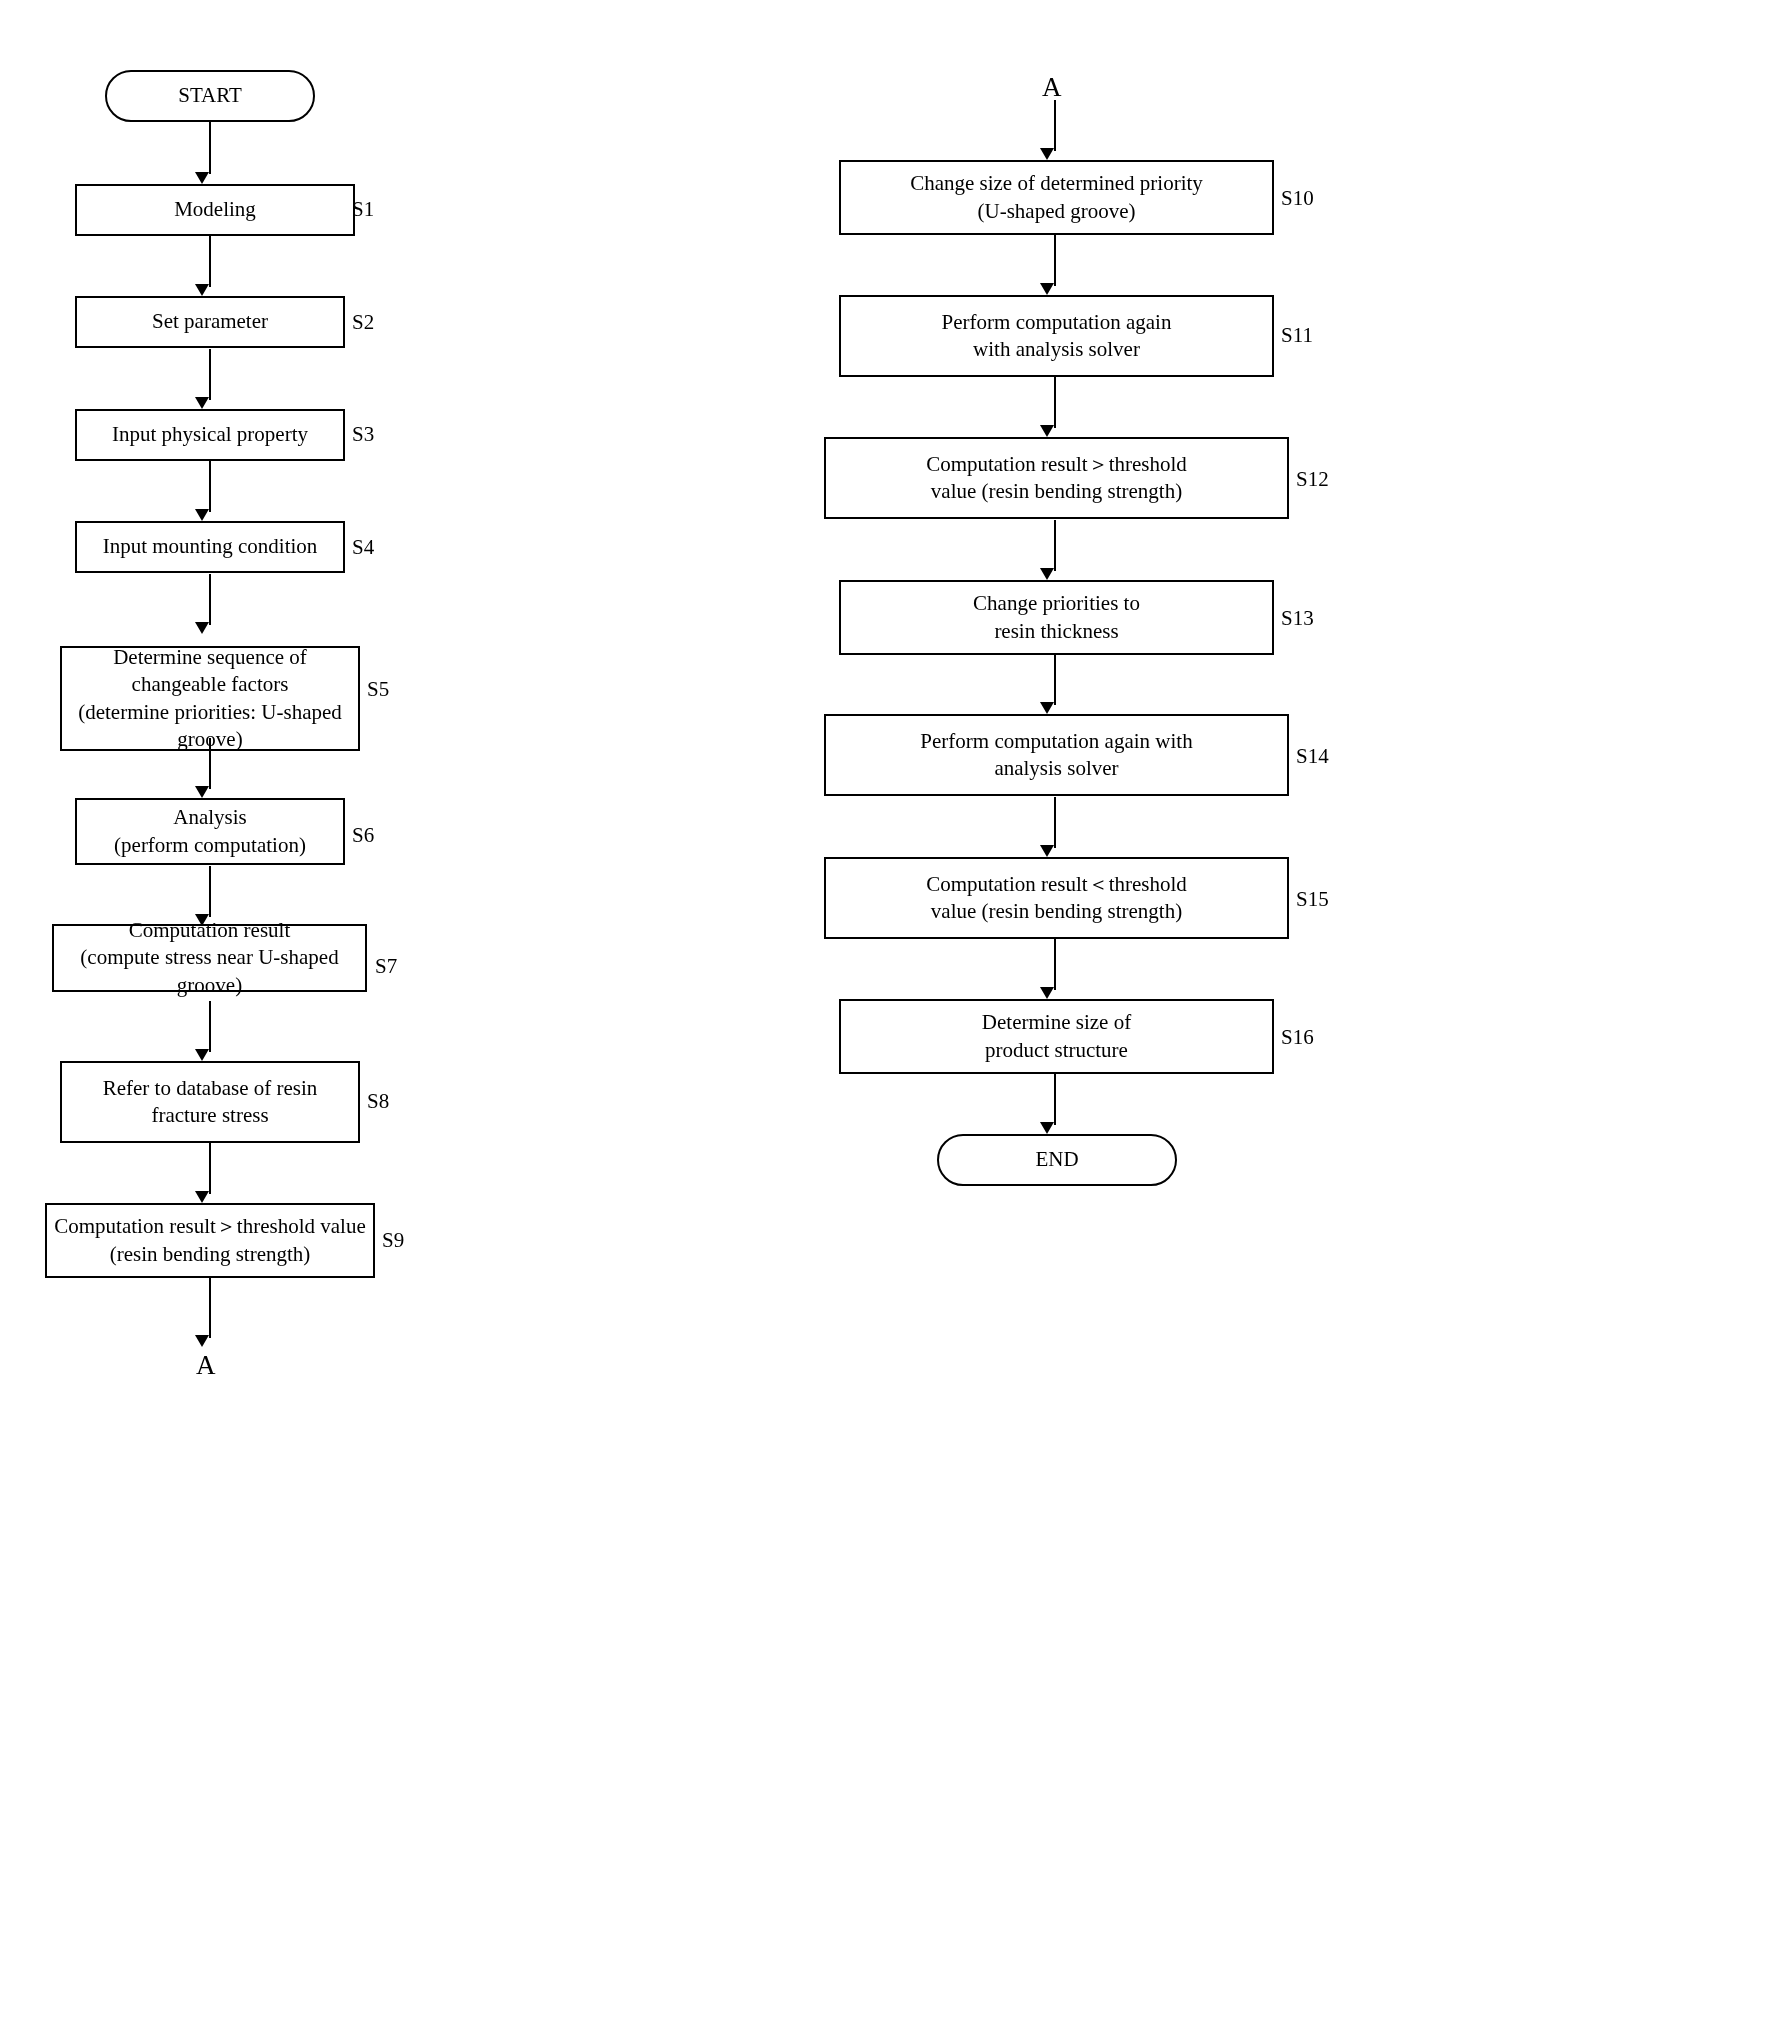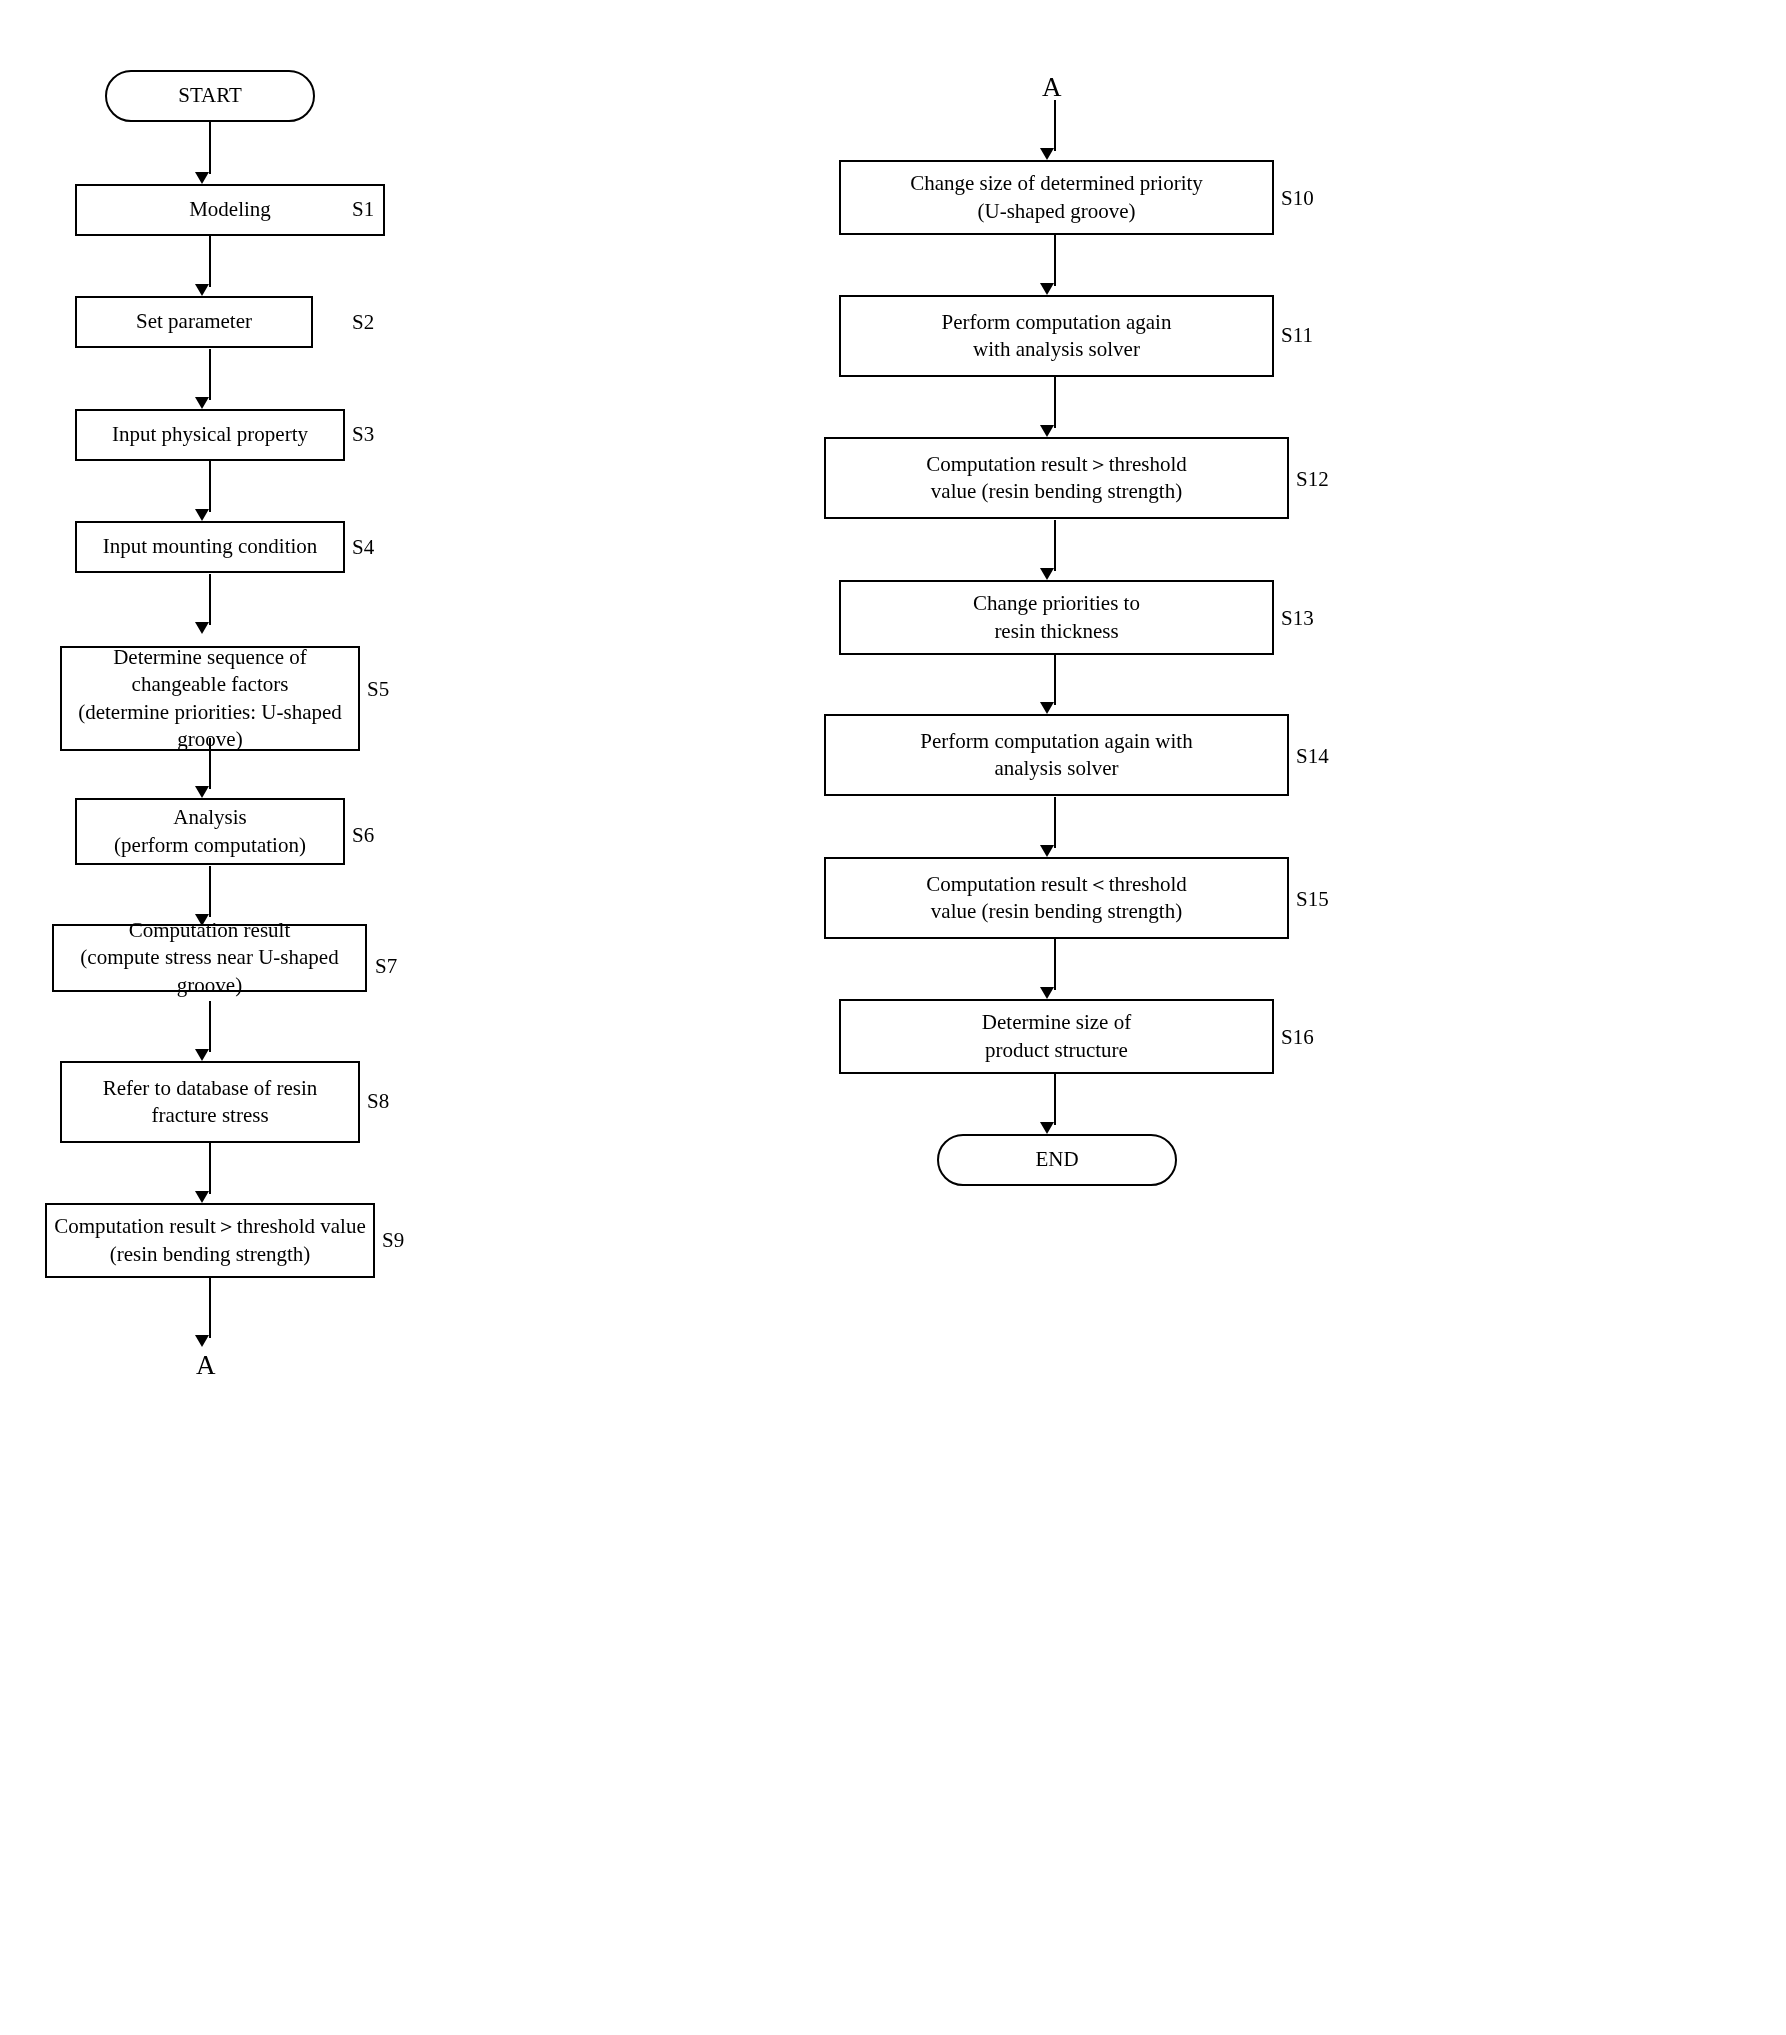--- a/index.html
+++ b/index.html
@@ -67,29 +67,29 @@
 
 <div class="diagram-container">
 
   <div class="fc-node fc-rounded" style="left:105px; top:30px; width:210px; height:52px;">
     <span>START</span>
   </div>
 
   <div class="arrow-line arrow-down" style="left:209px; top:82px; height:52px;"></div>
   <div class="arrowhead-down" style="left:202px; top:132px;"></div>
 
-  <div class="fc-node" style="left:75px; top:144px; width:310px; height:52px;">
+  <div class="fc-node" style="left:75px; top:144px; width:280px; height:52px;">
     <span>Modeling</span>
   </div>
   <div class="fc-label" style="left:352px; top:157px;">S1</div>
 
   <div class="arrow-line arrow-down" style="left:209px; top:196px; height:51px;"></div>
   <div class="arrowhead-down" style="left:202px; top:244px;"></div>
 
-  <div class="fc-node" style="left:75px; top:256px; width:238px; height:52px;">
+  <div class="fc-node" style="left:75px; top:256px; width:270px; height:52px;">
     <span>Set parameter</span>
   </div>
   <div class="fc-label" style="left:352px; top:270px;">S2</div>
 
   <div class="arrow-line arrow-down" style="left:209px; top:309px; height:51px;"></div>
   <div class="arrowhead-down" style="left:202px; top:357px;"></div>
 
   <div class="fc-node" style="left:75px; top:369px; width:270px; height:52px;">
     <span>Input physical property</span>
   </div>

